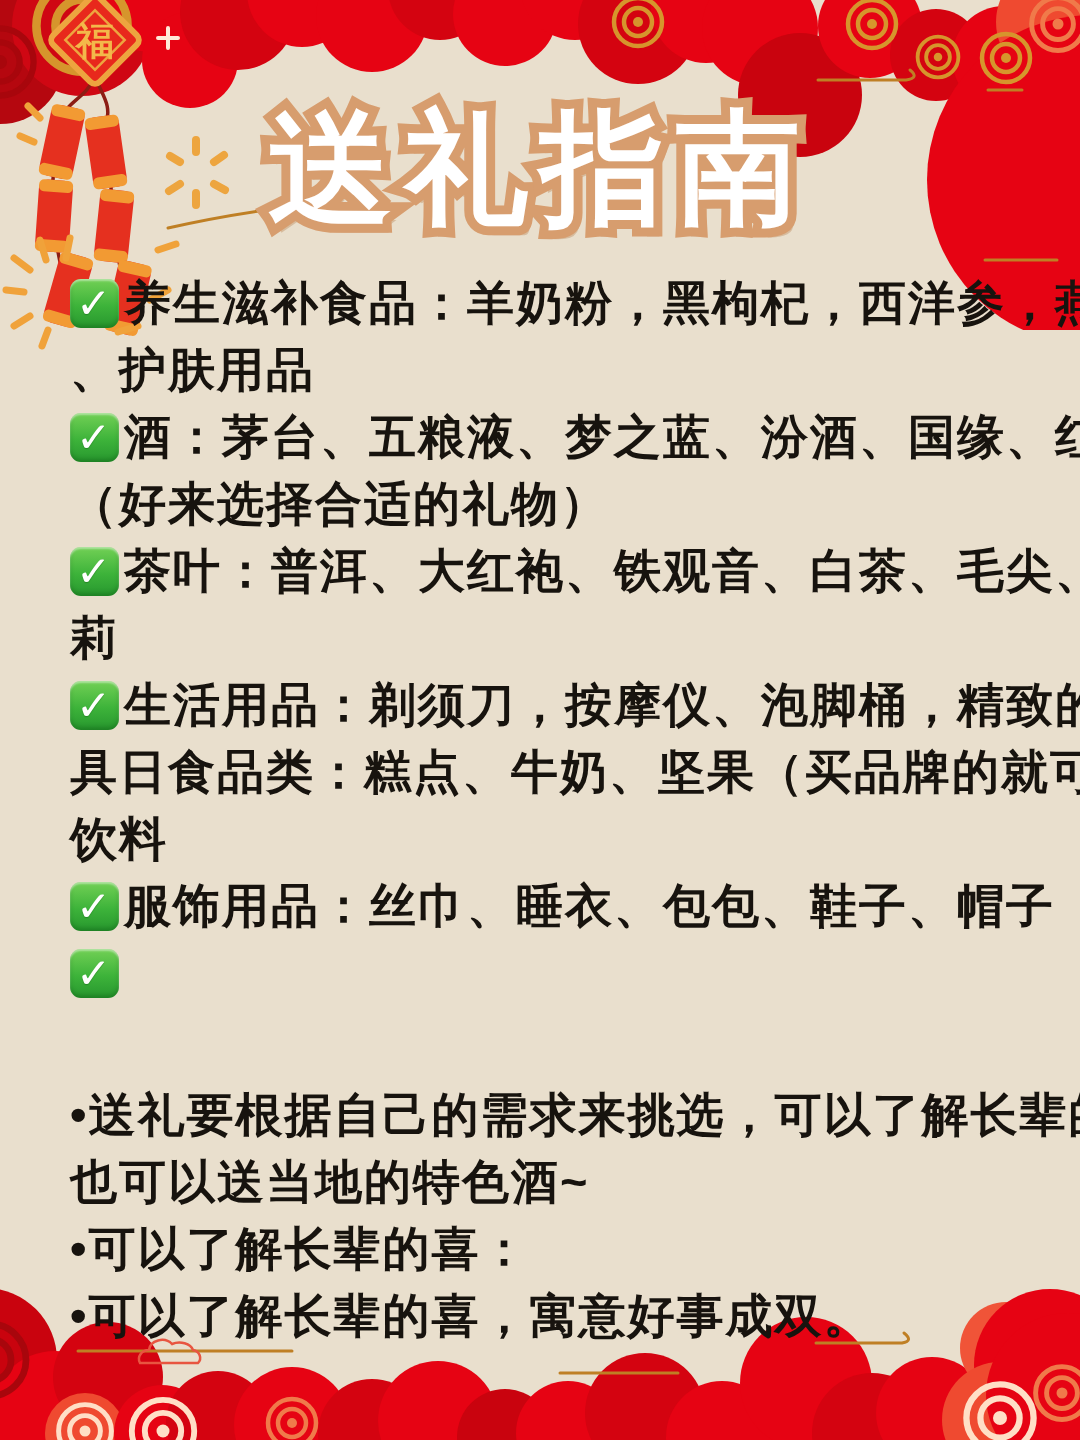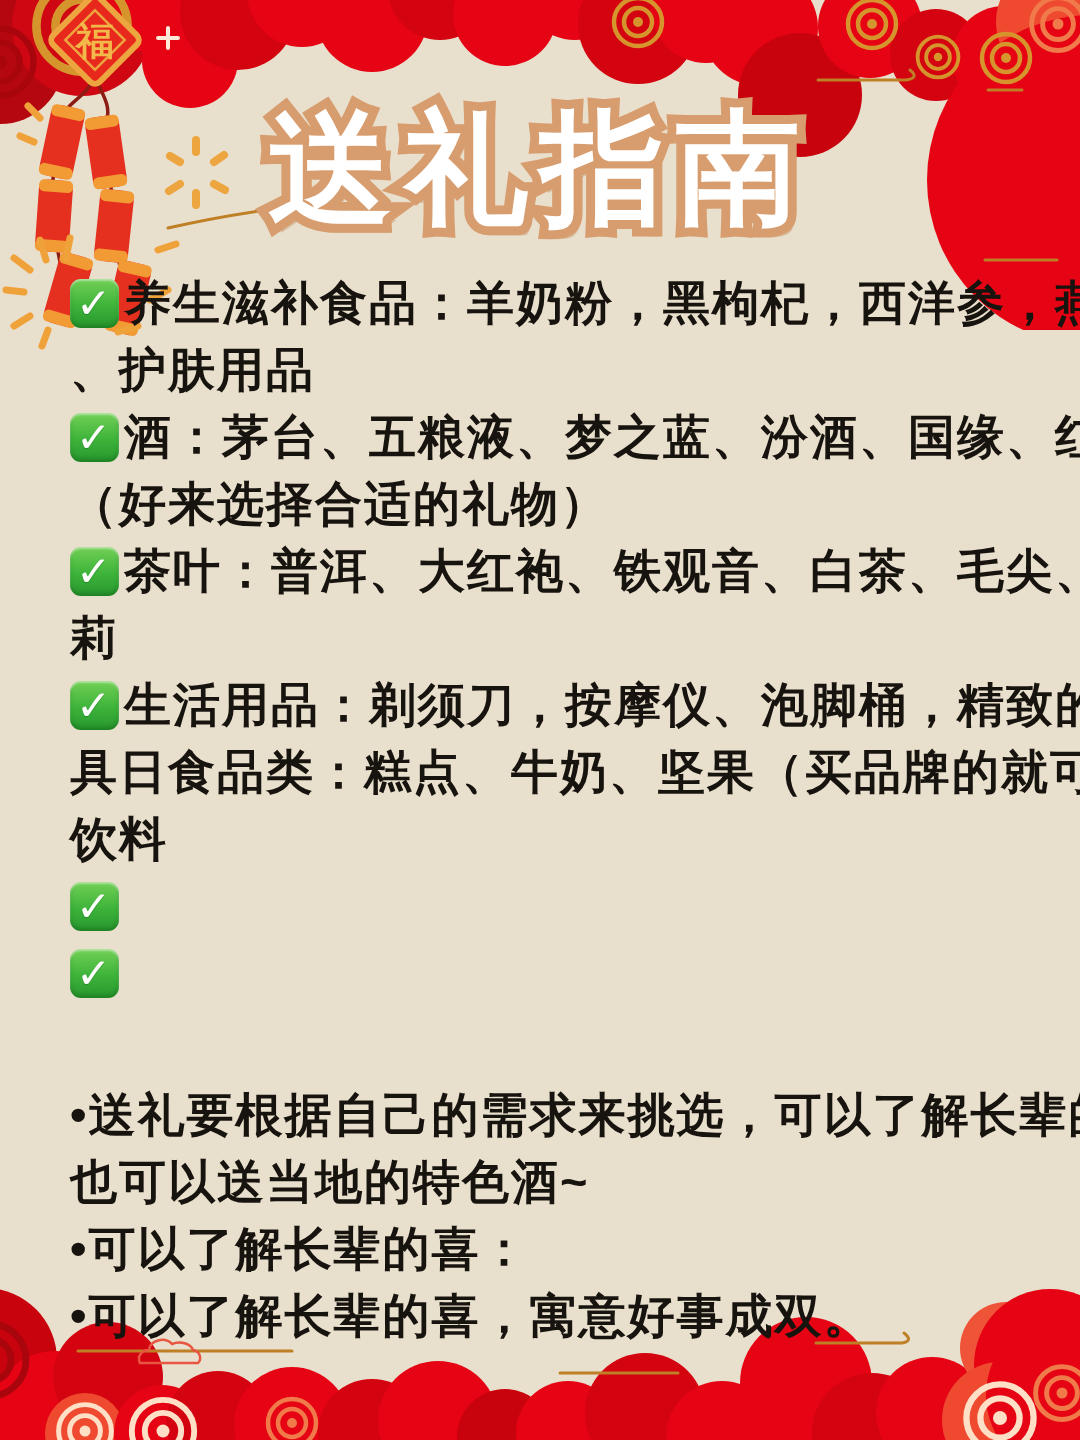--- a/index.html
+++ b/index.html
@@ -189,20 +189,21 @@
     <div class="line">
       <span>具日食品类：糕点、牛奶、坚果（买品牌的就可）</span>
     </div>
     <div class="line">
       <span>饮料</span>
     </div>
     <div class="line">
       <span class="check">
           <span>✓</span>
         </span>
+      <span>服饰用品：丝巾、睡衣、包包、鞋子、帽子</span>
     </div>
     <div class="line">
       <span class="check">
           <span>✓</span>
         </span>
     </div>
   </div>
 
   <div class="text-col tips-col">
     <div class="line">

